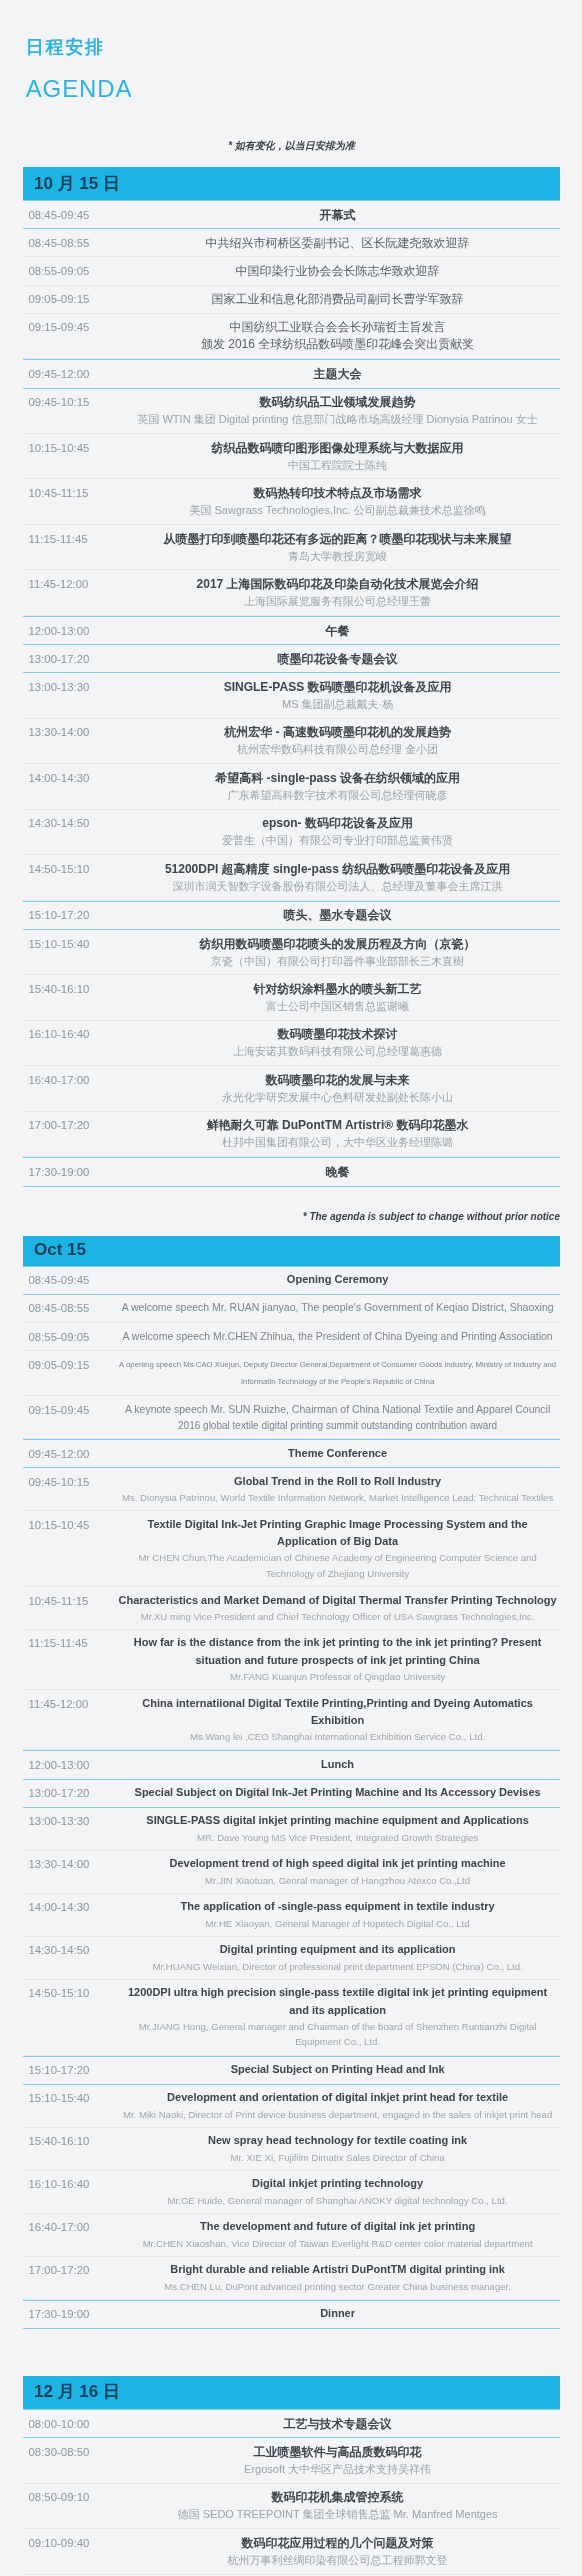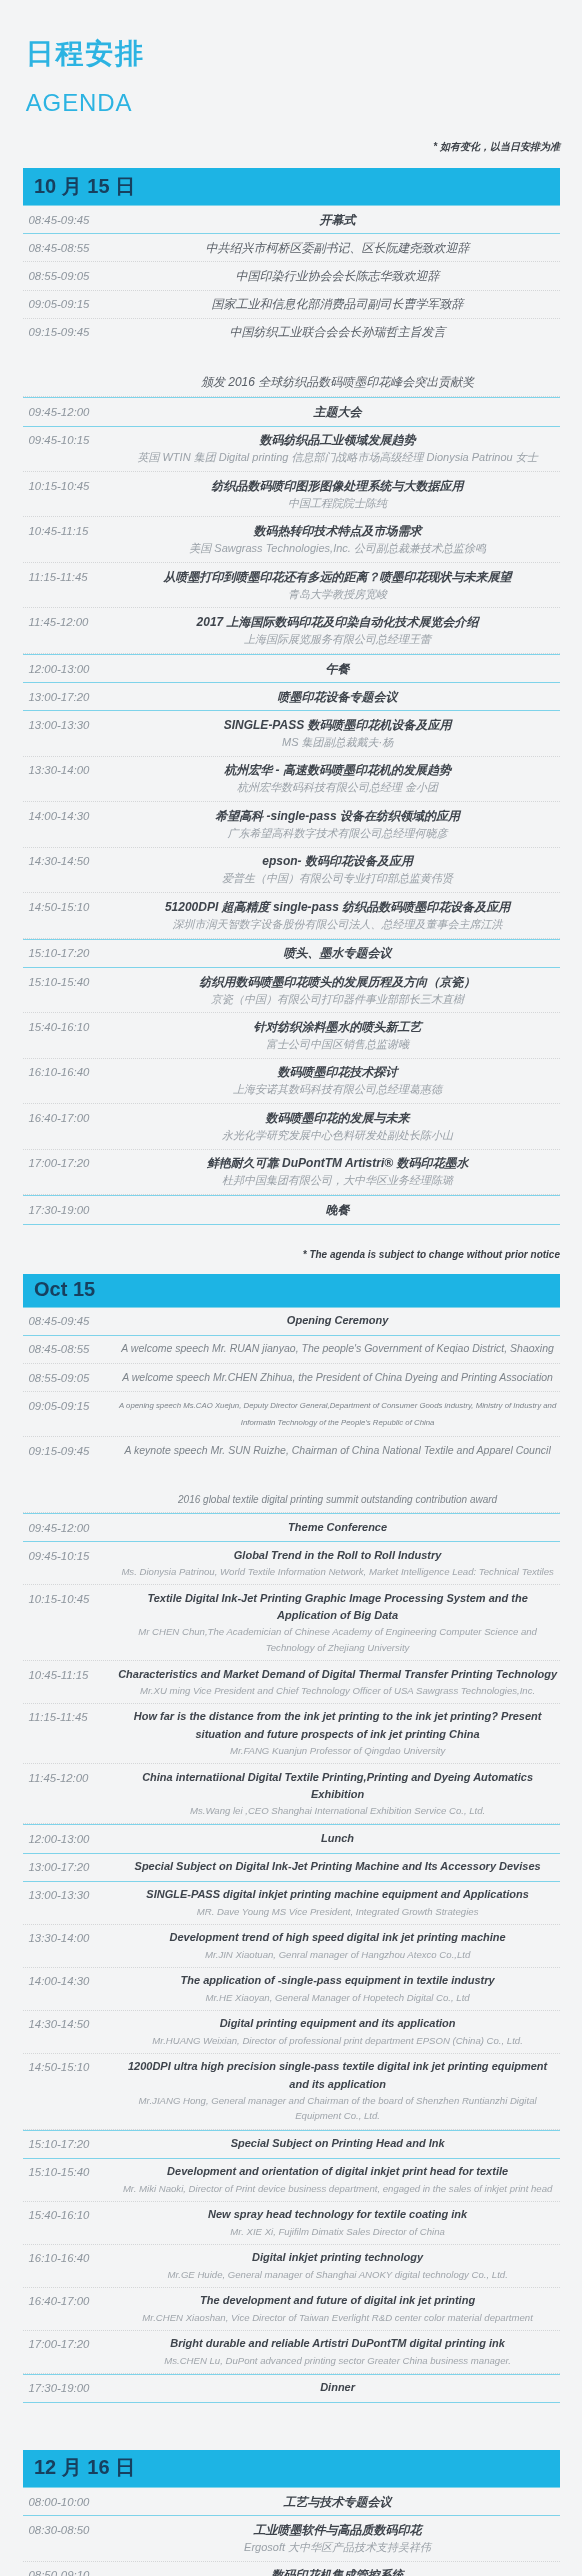--- a/index.html
+++ b/index.html
@@ -6,45 +6,45 @@
   html,body { background:#f3f4f5; }
   body {
     width:583px; min-height:2576px; margin:0 auto;
     font-family:"Liberation Sans","DejaVu Sans",sans-serif;
     color:#474d55;
   }
   .page { padding:9px 23px 36px 23px; }
 
   
   .hdr { padding:25.5px 2.7px 5.5px 2.7px; }
-  .hdr .t-zh { font-size:28px; font-weight:bold; color:#2cb3e2; letter-spacing:1.8px; }
+  .hdr .t-zh { font-size:18px; font-weight:bold; color:#2cb3e2; letter-spacing:1.8px; }
   .hdr .t-en { font-size:24px; color:#2cb3e2; letter-spacing:0.9px; margin-top:16px; }
   .note { text-align:right; font-size:10px; font-weight:bold; font-style:italic; color:#3a3f46; margin:24px 0 7.3px 0; }
-  .note.zh { margin-top:18px; }
+  .note.zh { margin-top:31px;text-align:center; }
 
   
   .bar {
-    background:#1db4e4; color:#17405f; font-weight:bold; font-size:20px;
+    background:#1db4e4; color:#17405f; font-weight:bold; font-size:17px;
     padding:4.6px 11px 5.5px 11px; margin-top:14px;
   }
 
   
   .rows { background:transparent; }
-  .row { display:flex; align-items:flex-start; border-bottom:0.9px dotted #d4d6d8; padding:4.6px 0 4.6px 0;font-style:italic; }
+  .row { display:flex; align-items:flex-start; border-bottom:0.9px dotted #d4d6d8; padding:4.6px 0 4.6px 0; }
   .row.session { border-top:0.9px solid #7ed3ea; border-bottom:0.9px solid #7ed3ea; }
   .row.session + .row.session { border-top:none; }
   .time {
     flex:0 0 94px; padding-left:5.5px; color:#8d959d; font-size:11.4px; line-height:18px;
     white-space:nowrap;
   }
   .content { flex:1 1 auto; min-width:0; padding-right:1.8px;text-align:center; }
   .title { font-size:12px; font-weight:bold; color:#3e444c; line-height:18px; }
   .row.plain .title { font-weight:normal; color:#585e66; }
   .speaker { font-size:11px; color:#9aa1a8; line-height:17.3px; }
-  .row.plain .speaker { color:#585e66; font-size:12px;margin-top:33px; }
+  .row.plain .speaker { color:#585e66; font-size:12px; }
 
   
   .sec.en .time { font-size:11.4px; }
   .sec.en .title { font-size:11px; line-height:17.3px; }
   .sec.en .speaker { font-size:9.6px; line-height:15.5px; color:#a0a6ac; }
   .sec.en .row.plain .title { font-size:10.5px; color:#7d848b; font-weight:normal; }
   .sec.en .row.plain .speaker { font-size:10px; color:#7d848b; }
   .sec.en .row.small .title { font-size:7.8px; }
   .title.t-small { font-size:9.7px; }
 

